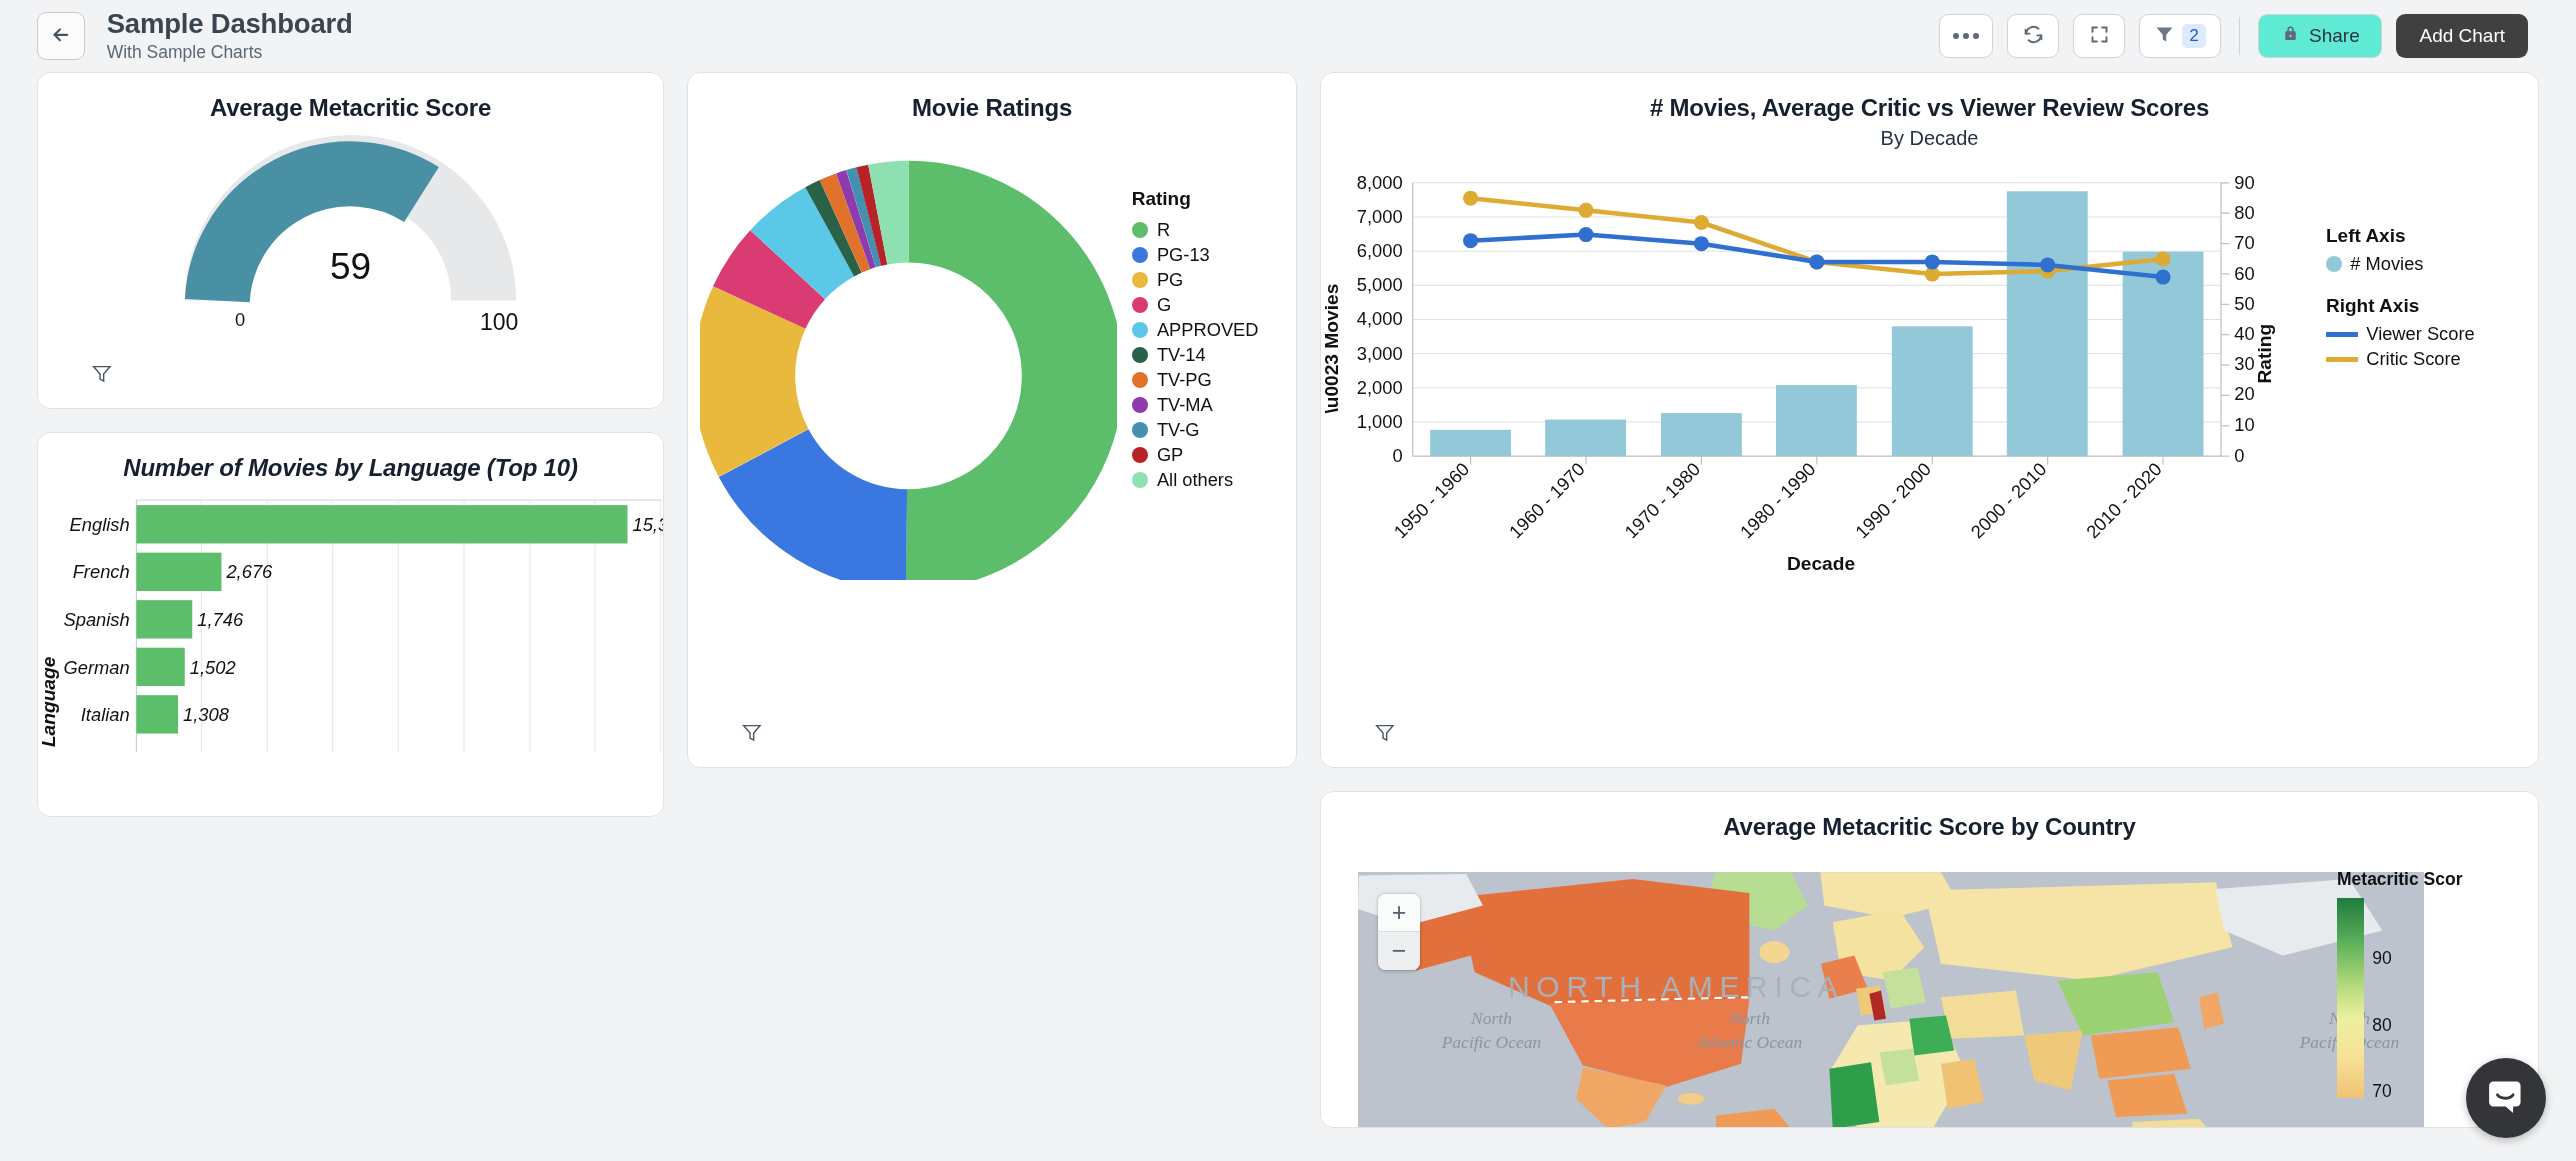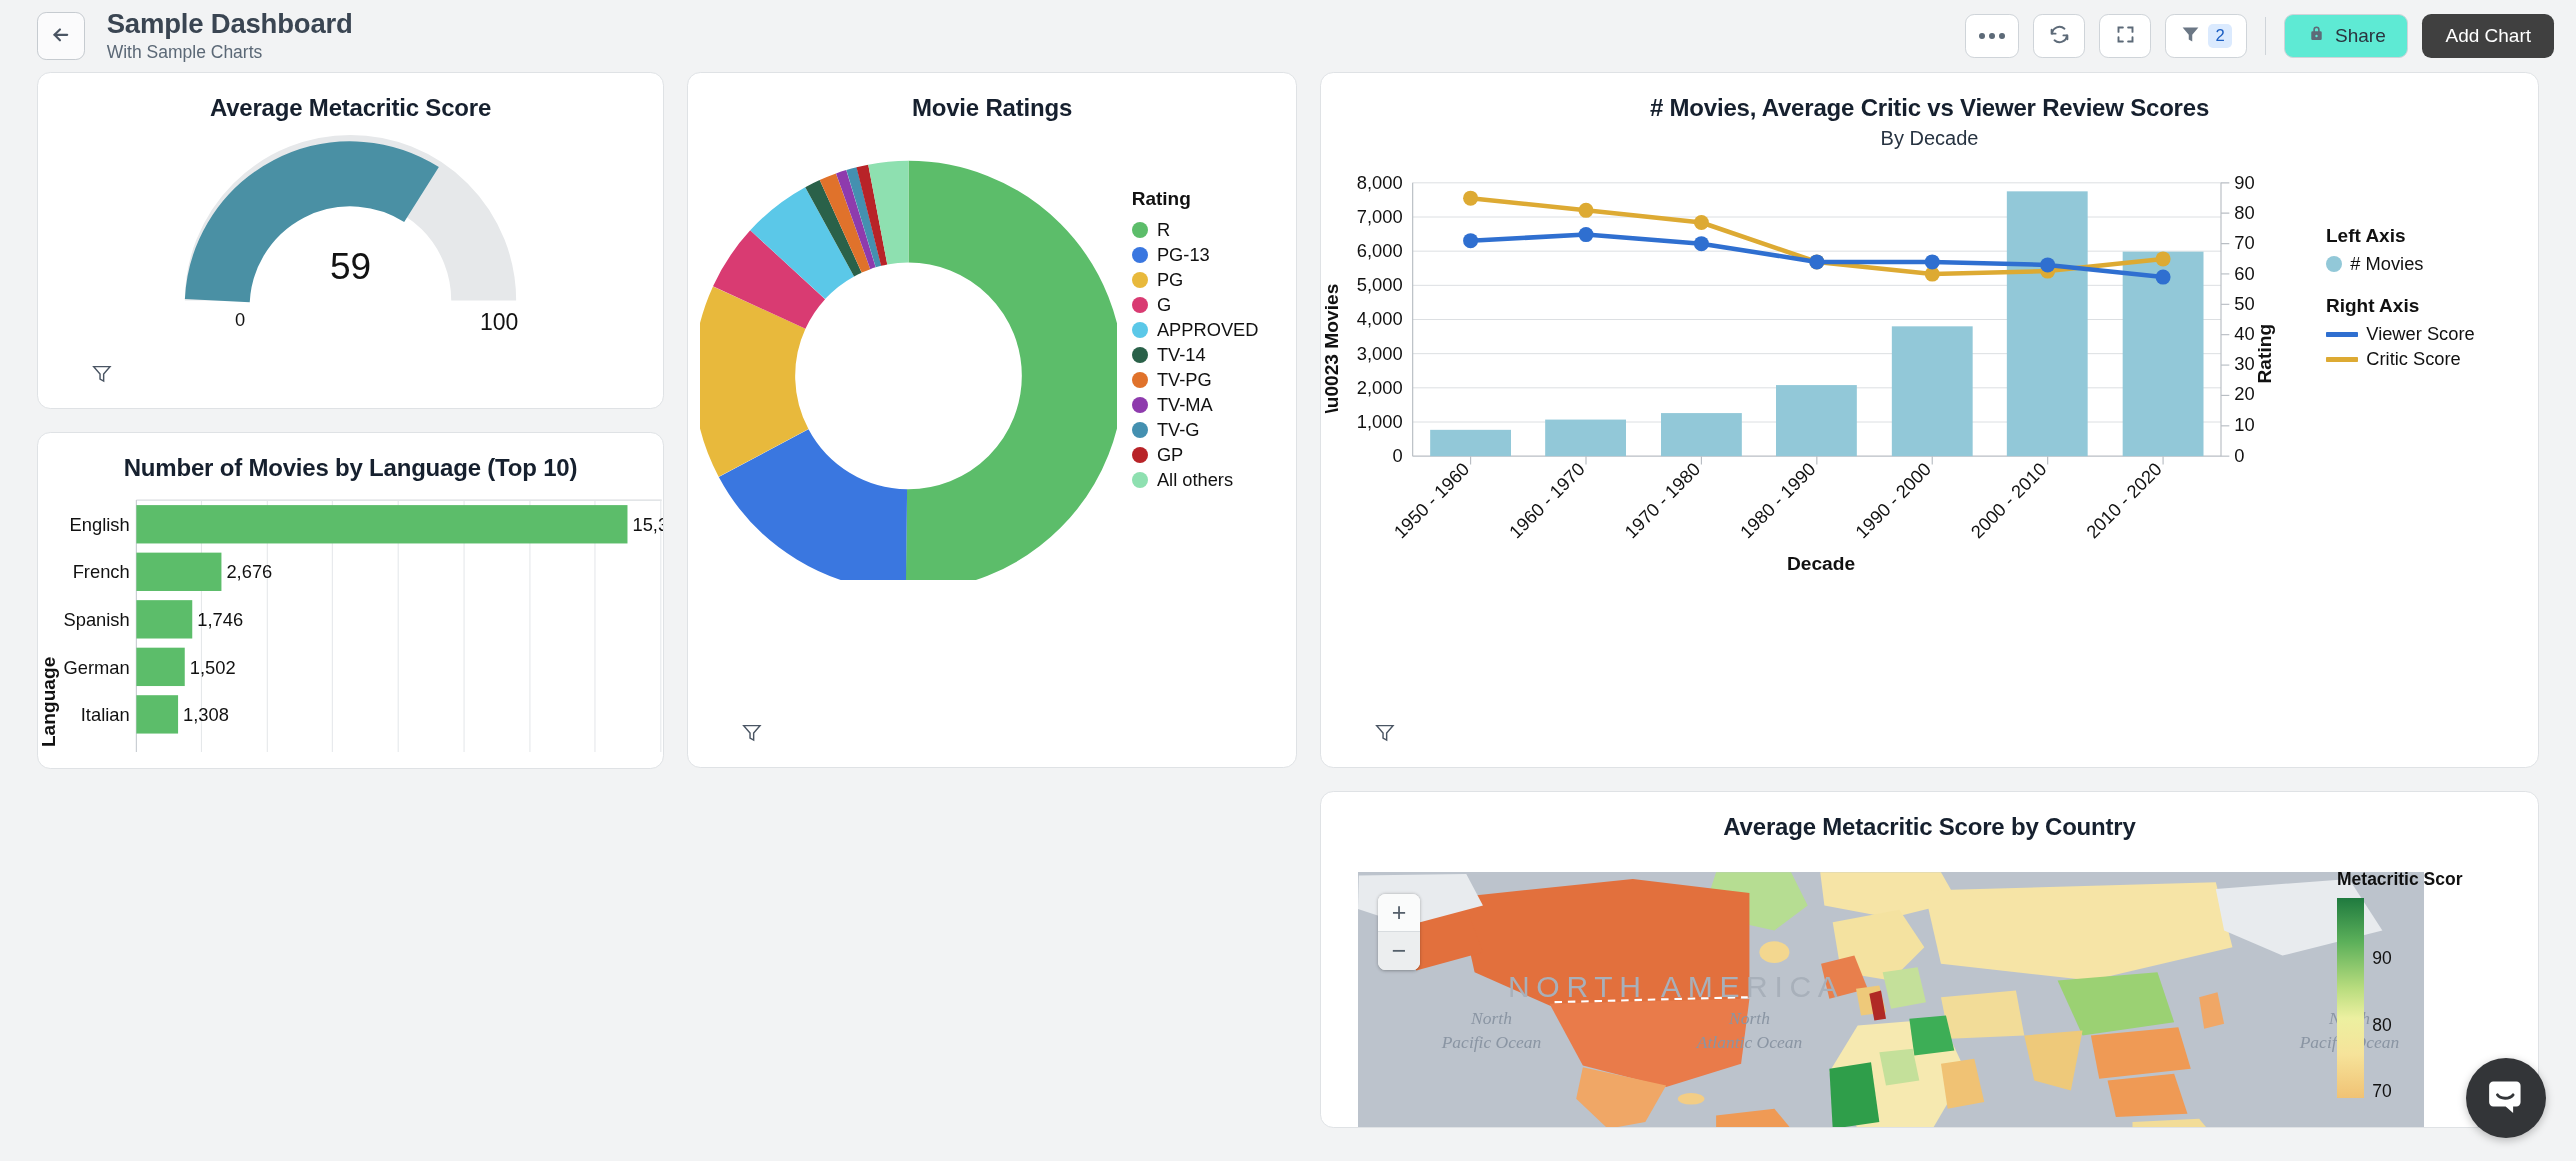--- a/index.html
+++ b/index.html
@@ -7,21 +7,21 @@
     width: 2576px; height: 1161px;
     background: #f2f3f4;
     font-family: "Liberation Sans", sans-serif;
     overflow: hidden;
   }
 
   
   .header {
     height: 72px;
     display: flex; align-items: center;
-    padding: 0 22px 0 37px;
+    padding: 0 48px 0 37px;
     position: relative;
   }
   .back-btn {
     width: 48px; height: 48px;
     border: 1.2px solid #c6cbd0; border-radius: 9.2px;
     background: #fbfbfc;
     display: flex; align-items: center; justify-content: center;
     cursor: pointer; flex: none;
   }
   .back-btn svg { width: 21.7px; height: 21.7px; }
@@ -129,21 +129,21 @@
   .combo-body { display: flex; margin-top: 6.7px; }
   .combo-legend { margin-top: 68px; margin-left: 5px; }
   .combo-legend h4 { font-size: 19px; font-weight: 700; color: #111; margin-bottom: 5px; }
   .combo-legend h4.second { margin-top: 18.3px; }
   .cl-row { display: flex; align-items: center; gap: 8.3px; height: 25px; }
   .cl-dot { width: 16px; height: 16px; border-radius: 50%; background: #92c8d8; }
   .cl-line { width: 32px; height: 4.2px; border-radius: 0.8px; }
   .cl-label { font-size: 18.3px; color: #111; }
 
   
-  .card-lang { height: 337px; }
+  .card-lang { height: 385px; font-style: italic; }
   .card-map { height: 337px; }
 
   .map-canvas {
     position: absolute; left: 37px; top: 80px;
     width: 1066px; height: 257px;
     background: #bcc3cc;
     overflow: hidden;
   }
   .zoom-ctl {
     position: absolute; left: 20px; top: 21.7px;

